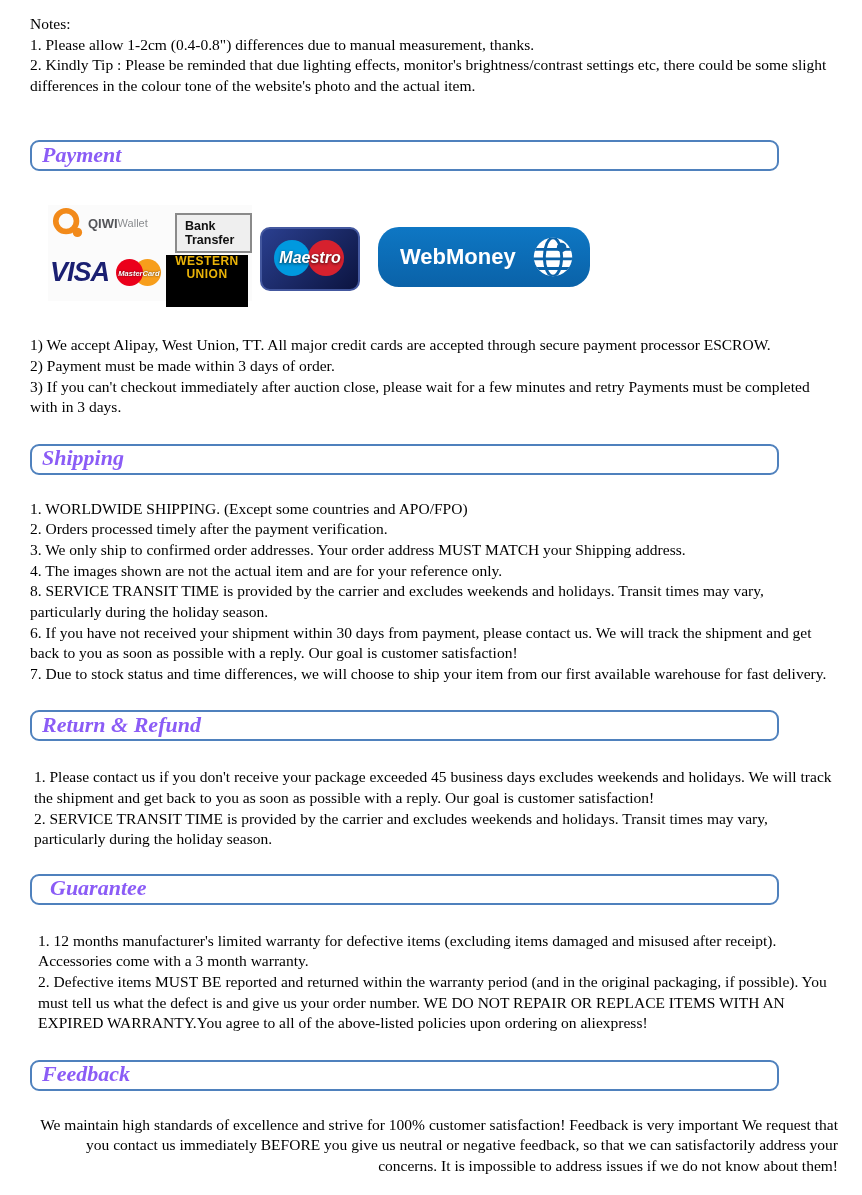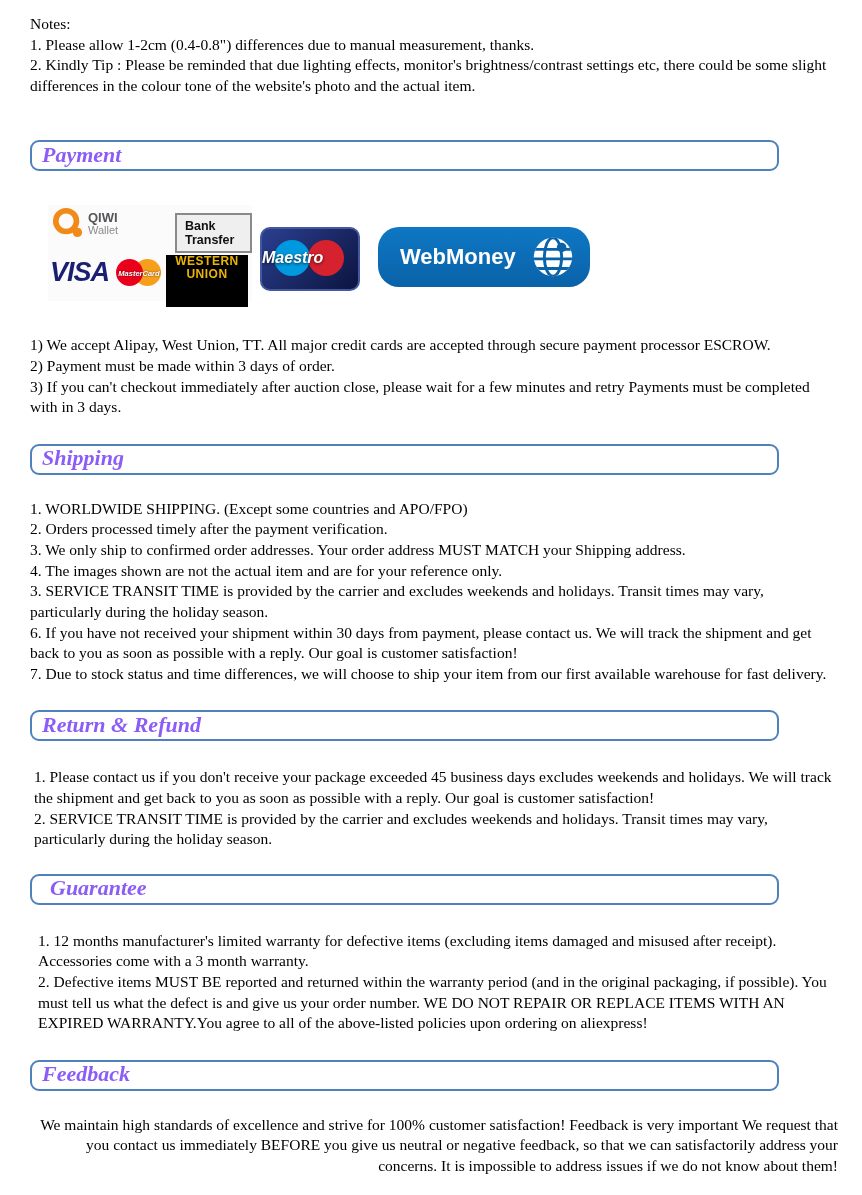--- a/index.html
+++ b/index.html
@@ -19,36 +19,36 @@
   .notes{margin-top:4px;}
   .payment-text{margin-top:30px;}
   .shipping-text{margin-top:24px;}
   .return-text{margin-top:26px;padding-left:4px;}
   .guarantee-text{margin-top:26px;padding-left:8px;}
   .feedback-text{margin-top:24px;padding-left:8px;text-align:right;}
   
   .logos{position:relative;height:100px;margin:34px 0 0 18px;width:600px;}
   .left-panel{position:absolute;left:0;top:0;width:204px;height:96px;background:#fbfbfb;}
   .qiwi{position:absolute;left:4px;top:2px;display:flex;align-items:center;}
-  .qiwi-txt{display:flex;flex-direction:column;margin-left:4px;font-family:"Liberation Sans",sans-serif;}
+  .qiwi-txt{display:flex;flex-direction:row;margin-left:4px;font-family:"Liberation Sans",sans-serif;}
   .qiwi-name{font-weight:bold;font-size:13px;color:#55565a;line-height:1;}
   .qiwi-sub{font-size:11px;color:#8a8c8f;line-height:1.1;}
   .bank-transfer{position:absolute;left:127px;top:8px;padding:4px 8px;border:2px solid #8a8a8a;background:#efefef;font-family:"Liberation Sans",sans-serif;font-weight:bold;font-size:12.5px;color:#111;}
   .visa{position:absolute;left:2px;top:54px;font-family:"Liberation Sans",sans-serif;font-style:italic;font-weight:900;font-size:27px;color:#1a1f71;letter-spacing:-1px;line-height:1;}
   .mastercard{position:absolute;left:68px;top:54px;width:46px;height:28px;}
   .mc-c{position:absolute;top:0;width:27px;height:27px;border-radius:50%;}
   .mc-red{left:0;background:#eb001b;z-index:1;}
   .mc-orange{left:18px;background:#f79e1b;z-index:0;}
   .mc-text{position:absolute;z-index:2;left:0;right:0;top:10px;text-align:center;color:#fff;font-family:"Liberation Sans",sans-serif;font-style:italic;font-weight:bold;font-size:7.5px;text-shadow:0 0 2px rgba(0,0,0,.7);}
   .western-union{position:absolute;left:118px;top:50px;width:82px;height:52px;background:#000;color:#eab308;display:flex;flex-direction:column;align-items:center;justify-content:flex-start;font-family:"Liberation Sans",sans-serif;font-weight:800;font-size:12px;line-height:1.05;letter-spacing:.5px;}
   .maestro{position:absolute;left:212px;top:22px;width:96px;height:60px;border-radius:10px;background:linear-gradient(135deg,#2a3f8f,#0c1440);border:2px solid #44589f;overflow:hidden;}
   .maestro .c{position:absolute;top:11px;width:36px;height:36px;border-radius:50%;}
   .maestro .blue{left:12px;background:#0099df;}
   .maestro .red{left:46px;background:#d6212e;}
-  .maestro-text{position:absolute;left:0;right:0;top:20px;text-align:left;color:#fff;font-family:"Liberation Sans",sans-serif;font-style:italic;font-weight:bold;font-size:16px;text-shadow:0 1px 3px rgba(0,0,0,.7);z-index:2;}
+  .maestro-text{position:absolute;left:0;right:0;top:20px;text-align:center;color:#fff;font-family:"Liberation Sans",sans-serif;font-style:italic;font-weight:bold;font-size:16px;text-shadow:0 1px 3px rgba(0,0,0,.7);z-index:2;}
   .webmoney{position:absolute;left:330px;top:22px;width:212px;height:60px;background:linear-gradient(180deg,#0e77c4,#0a62a8);display:flex;align-items:center;color:#fff;border-radius:21px;}
   .wm-text{font-family:"Liberation Sans",sans-serif;font-weight:bold;font-size:22px;margin-left:22px;}
   .wm-globe{margin-left:14px;}
 </style>
 </head>
 <body>
 
 <div class="page">
 
   <div class="notes text-block">
@@ -117,21 +117,21 @@
   </div>
 
   <div class="sec-header hdr-shipping">
     <span class="sec-title">Shipping</span>
   </div>
   <div class="shipping-text text-block">
     <p>1. WORLDWIDE SHIPPING. (Except some countries and APO/FPO)</p>
     <p>2. Orders processed timely after the payment verification.</p>
     <p>3. We only ship to confirmed order addresses. Your order address MUST MATCH your Shipping address.</p>
     <p>4. The images shown are not the actual item and are for your reference only.</p>
-    <p>3. SERVICE TRANSIT TIME is provided by the carrier and excludes weekends and holidays. Transit times may vary, particularly during the holiday season.</p>
+    <p>8. SERVICE TRANSIT TIME is provided by the carrier and excludes weekends and holidays. Transit times may vary, particularly during the holiday season.</p>
     <p>6. If you have not received your shipment within 30 days from payment, please contact us. We will track the shipment and get back to you as soon as possible with a reply. Our goal is customer satisfaction!</p>
     <p>7. Due to stock status and time differences, we will choose to ship your item from our first available warehouse for fast delivery.</p>
   </div>
 
   <div class="sec-header hdr-return">
     <span class="sec-title">Return &amp; Refund</span>
   </div>
   <div class="return-text text-block">
     <p>1. Please contact us if you don't receive your package exceeded 45 business days excludes weekends and holidays. We will track the shipment and get back to you as soon as possible with a reply. Our goal is customer satisfaction!</p>
     <p>2. SERVICE TRANSIT TIME is provided by the carrier and excludes weekends and holidays. Transit times may vary, particularly during the holiday season.</p>

